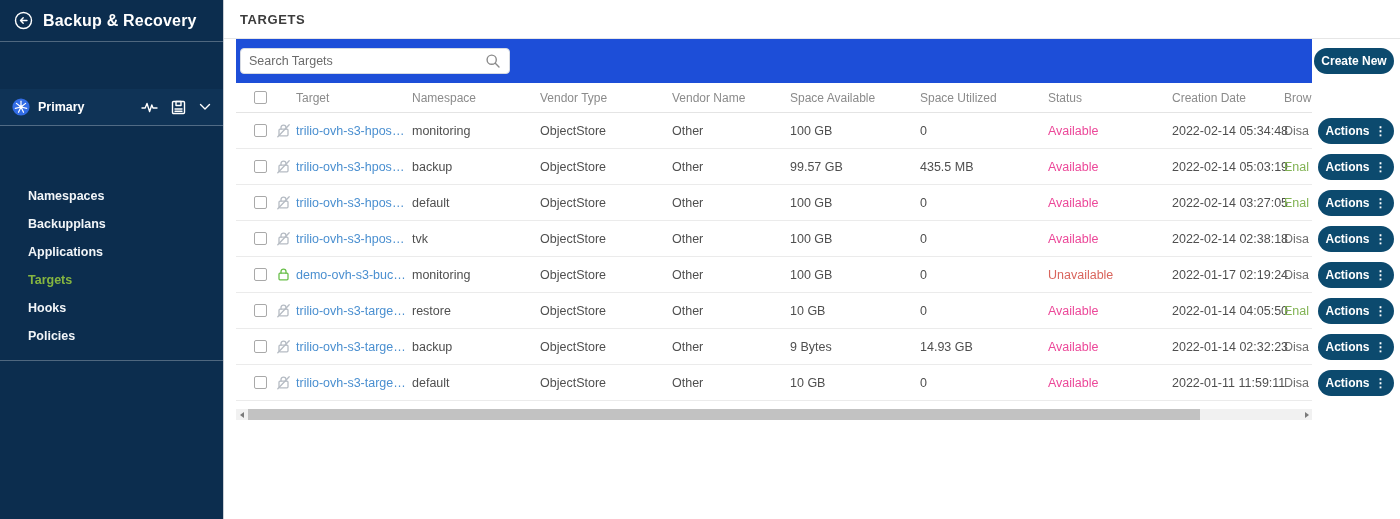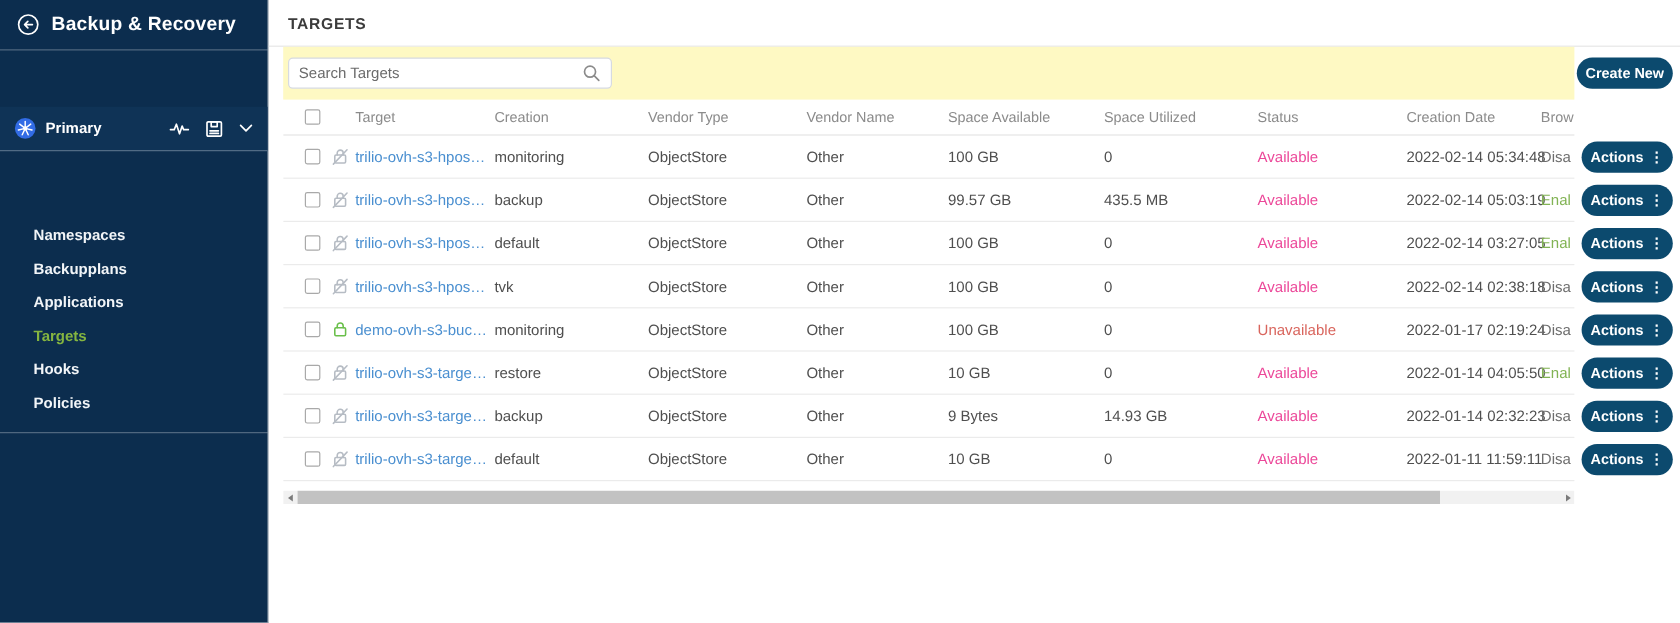--- a/index.html
+++ b/index.html
@@ -30,21 +30,21 @@
   .topbar-right { margin-left:auto; display:flex; align-items:center; gap:14px; }
   .dm-label { font-size:11.5px; color:#9a9a9a; }
   .dm-toggle { display:flex; align-items:center; cursor:pointer; }
   .dm-knob { width:11px; height:11px; border-radius:50%; background:#4d4d4d; }
   .dm-track { width:15px; height:3px; background:#4d4d4d; border-radius:2px; margin-left:-1px; }
   .user-name { font-size:12.5px; font-weight:bold; color:#3b3b3b; margin-left:14px; }
 
   .page-title { padding:12px 16px 11px 16px; font-size:13px; font-weight:bold; color:#3c3c3c; letter-spacing:.6px; border-bottom:1px solid #e6e6e6; }
 
   .toolbar { position:relative; height:44px; flex:none; display:flex; align-items:center; }
-  .toolbar-band { margin-left:12px; width:1076px; height:44px; background:#fef9c3; display:flex; align-items:center; padding-left:4px; }
+  .toolbar-band { margin-left:12px; width:1076px; height:44px; background:#1d4ed8; display:flex; align-items:center; padding-left:4px; }
   .search-box { width:270px; height:26px; background:#fff; border:1px solid #d6dae2; border-radius:4px; display:flex; align-items:center; padding:0 8px; }
   .search-box input { border:none; outline:none; flex:1; font-size:12.5px; color:#555; font-family:"Liberation Sans",sans-serif; background:transparent; }
   .search-box input::placeholder { color:#6b6b6b; opacity:1; }
   .btn-navy { background:#0c4a6e; color:#fff; border:none; border-radius:14px; font-size:12px; font-family:"Liberation Sans",sans-serif; cursor:pointer; }
   .create-btn { position:absolute; right:6px; top:9px; width:80px; height:26px; font-weight:bold; }
 
   
   .table-zone { position:relative; margin-left:12px; flex:1; }
   .tscroll { width:1076px; overflow:hidden; }
   .trow { display:flex; align-items:center; height:36px; border-bottom:1px solid #ebebeb; width:1148px; font-size:12.5px; color:#4f4f4f; }
@@ -172,21 +172,21 @@
     </div>
 
     <div class="table-zone">
       <div class="tscroll">
         <div class="trow thead">
           <span class="c-chk">
               <input type="checkbox" style="">
             </span>
           <span class="c-icon"></span>
           <span class="c-target">Target</span>
-          <span class="c-ns">Creation</span>
+          <span class="c-ns">Namespace</span>
           <span class="c-vt">Vendor Type</span>
           <span class="c-vn">Vendor Name</span>
           <span class="c-sa">Space Available</span>
           <span class="c-su">Space Utilized</span>
           <span class="c-st">Status</span>
           <span class="c-cd">Creation Date</span>
           <span class="c-br">Brow</span>
         </div>
         <div id="rows">
   <div class="trow mutable">

